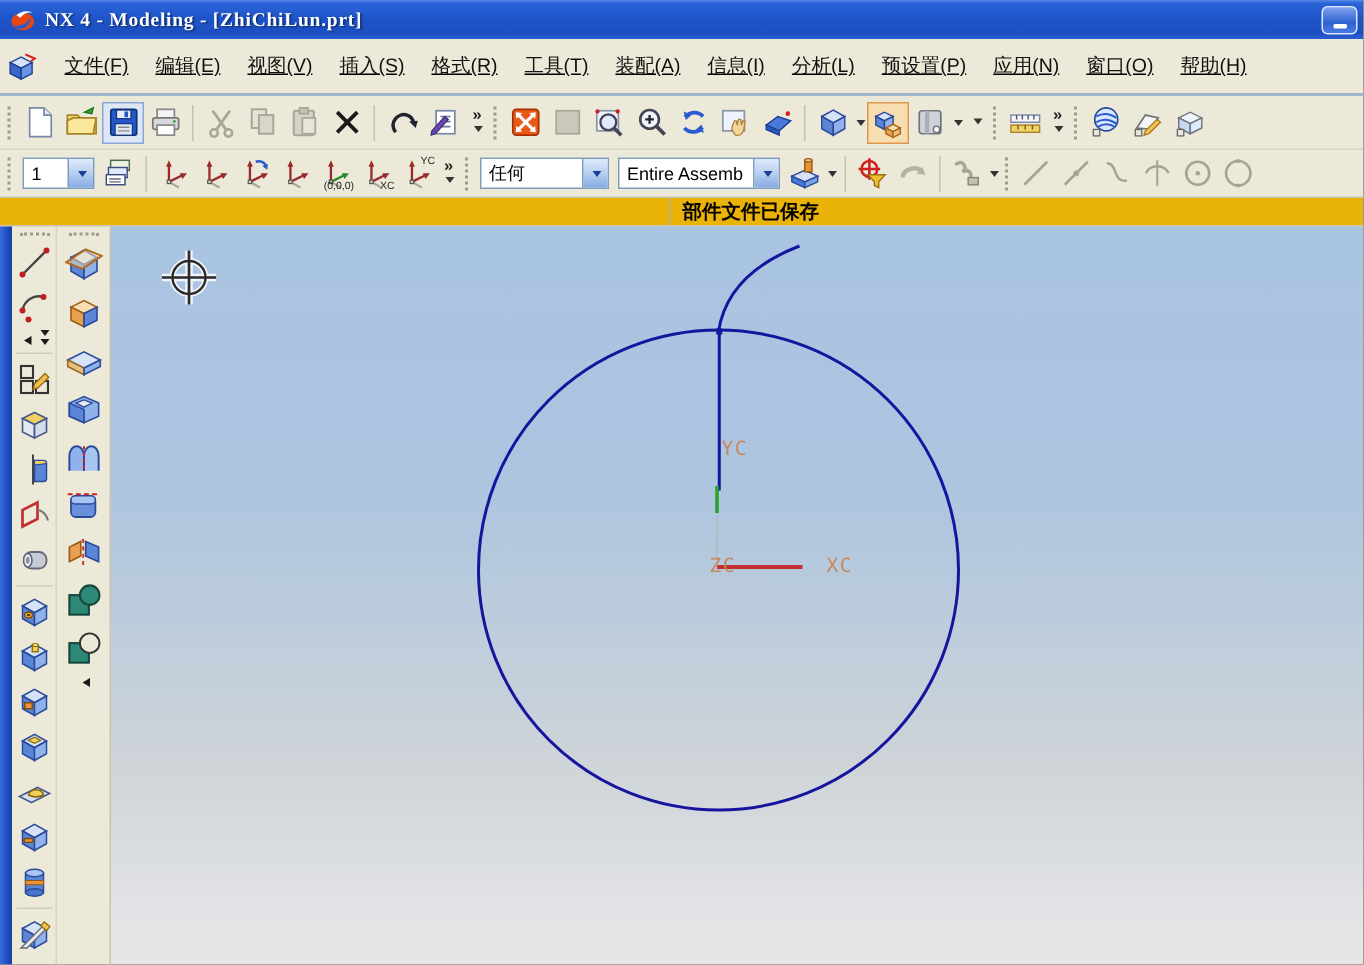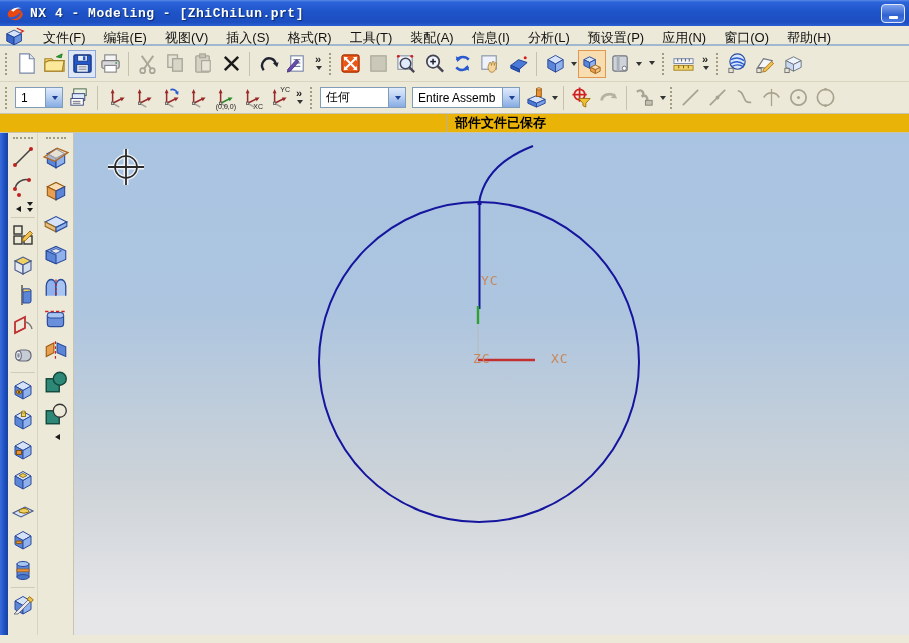--- a/index.html
+++ b/index.html
@@ -3,28 +3,28 @@
 <meta charset="utf-8">
 <style>
   html,body{margin:0;padding:0;background:#555;}
   *{box-sizing:border-box;font-family:"Liberation Sans",sans-serif;}
   .window{position:relative;width:909px;height:643px;background:#ece9d8;overflow:hidden;}
 
   
   .titlebar{height:26px;display:flex;align-items:center;padding:0 4px;
     background:linear-gradient(180deg,#5a8ae8 0%,#2b63d8 8%,#1e53c8 50%,#1c4ec0 85%,#2a60d4 100%);}
   .app-icon{width:20px;height:18px;margin:0 4px 0 2px;display:flex;align-items:center;}
-  .title-text{color:#fff;font-family:Liberation Mono, monospace;font-weight:bold;font-size:13px;
+  .title-text{color:#fff;font-family:Liberation Serif, serif;font-weight:bold;font-size:13px;
     text-shadow:1px 1px 1px #0a2a6a;letter-spacing:.5px;flex:1;}
   .win-btn{width:24px;height:19px;border-radius:4px;border:1px solid #dfe8fb;
     background:linear-gradient(180deg,#7fa2ec,#2f62d0 60%,#4a7ae0);display:flex;align-items:center;justify-content:center;}
   .win-btn i{display:block;width:9px;height:3px;background:#fff;margin-top:8px;border-radius:1px;}
 
   
-  .menubar{height:20px;display:flex;align-items:flex-start;background:#ece9d8;padding-left:4px;border-bottom:2px solid #9fb8d0;}
+  .menubar{height:38px;display:flex;align-items:center;background:#ece9d8;padding-left:4px;border-bottom:2px solid #9fb8d0;text-decoration:underline;}
   .menu-appicon{width:22px;height:20px;margin-right:8px;display:flex;align-items:center;}
   .menu-item{font-size:13px;color:#111;padding:3px 9px;white-space:nowrap;}
 
   
   .tbrow{display:flex;align-items:center;background:#ece9d8;padding-left:2px;}
   .tb1{height:36px;border-bottom:1px solid #d8d4c0;}
   .tb2{height:32px;border-bottom:1px solid #c8c4b0;}
   .grip{width:0;height:22px;border-left:2px dotted #a19d81;margin:0 5px 0 3px;}
   .sep{width:1px;height:24px;background:#c6c2ac;margin:0 4px;}
   .tbtn{width:28px;height:28px;display:flex;align-items:center;justify-content:center;position:relative;border:1px solid transparent;}

